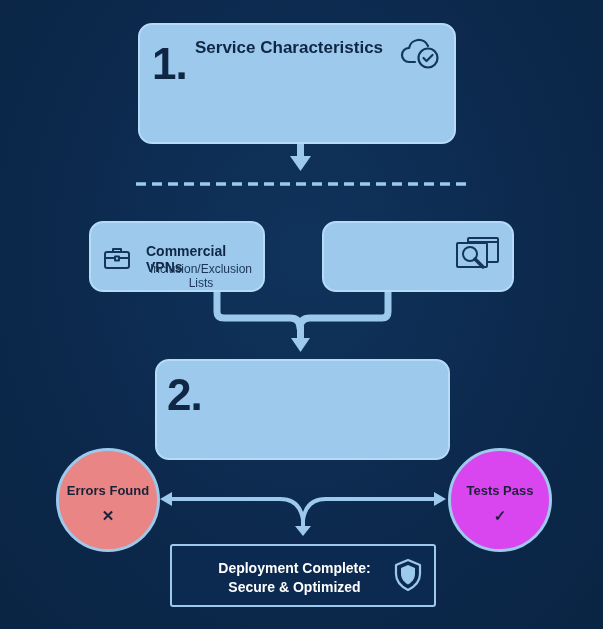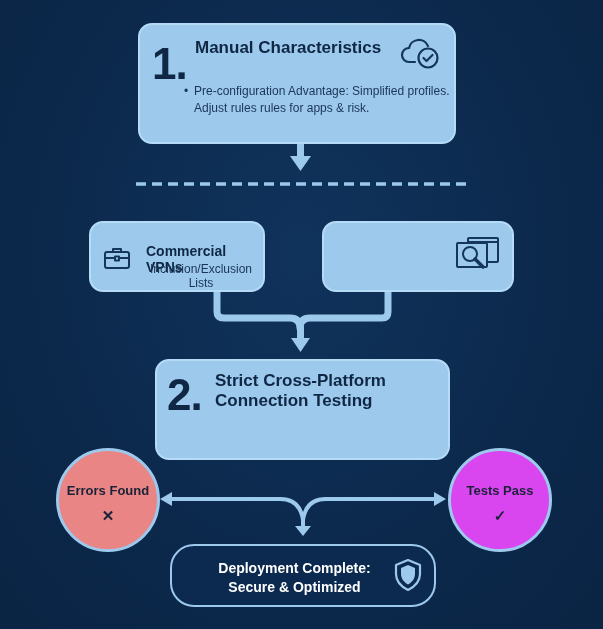--- a/index.html
+++ b/index.html
@@ -29,21 +29,21 @@
   .small-sub { font-size: 12px; color: #1b3556; text-align: center; }
   .circle {
     position: absolute; box-sizing: border-box; border-radius: 50%;
     width: 104px; height: 104px; text-align: center;
     border: 3px solid #9cc9ec;
   }
   .circle .c-label { position: absolute; left: 0; right: 0; top: 32px; font-weight: 700; font-size: 13px; color: #1a2238; text-align: center; }
   .circle .c-mark { position: absolute; left: 0; right: 0; top: 56px; font-size: 15px; font-weight: 700; color: #1a2238; }
   .final {
     position: absolute; box-sizing: border-box; left: 170px; top: 544px; width: 266px; height: 63px;
-    border: 2px solid #9cc9ec; border-radius: 24px; background: #0c2a4f;
+    border: 2px solid #9cc9ec; border-radius: 3px; background: #0c2a4f;
   }
   .final-text { position: absolute; left: 30px; width: 185px; top: 13px; text-align: center; color: #ffffff; font-weight: 700; font-size: 14px; line-height: 19px; }
 </style>
 </head>
 <body>
 
 <div class="canvas"></div>
 
 <svg class="connectors" viewBox="0 0 603 629">
 
@@ -63,32 +63,28 @@
   <path d="M165 499 L280 499 Q300 499 303 520 Q306 499 326 499 L440 499" fill="none" stroke="#9cc9ec" stroke-width="4"></path>
   <polygon points="160,499 172,492 172,506" fill="#9cc9ec"></polygon>
   <polygon points="446,499 434,492 434,506" fill="#9cc9ec"></polygon>
   <polygon points="295,526 311,526 303,536" fill="#9cc9ec"></polygon>
   <rect x="301" y="515" width="4" height="12" fill="#9cc9ec"></rect>
 </svg>
 
 <div class="box" style="left:138px; top:23px; width:318px; height:121px;">
   <div class="step-num" style="left:12px; top:17px;">1.</div>
   <div class="step-title" style="left:55px; top:13px;">
-    <div>Manual Characteristics</div>
+    <div>Service Characteristics</div>
   </div>
   <div class="icon" style="left:260px; top:10px;">
     <svg width="42" height="36" viewBox="0 0 42 36" fill="none" stroke="#15365b" stroke-width="2.2" stroke-linecap="round" stroke-linejoin="round">
       <path d="M15 27 H9 a7 7 0 0 1 0-14 a10 10 0 0 1 19-2"></path>
       <circle cx="28" cy="23" r="9.5"></circle>
       <path d="M23.5 23 l3 3 l6-6"></path>
     </svg>
-  </div>
-  <div class="step-body" style="left:44px; top:58px;">
-    <div><span class="bullet">•</span><span>Pre-configuration Advantage: Simplified profiles.</span></div>
-    <div style="padding-left:10px;">Adjust rules rules for apps &amp; risk.</div>
   </div>
 </div>
 
 <div class="box" style="left:89px; top:221px; width:176px; height:71px;">
   <div class="icon" style="left:12px; top:23px;">
     <svg width="28" height="24" viewBox="0 0 28 24" fill="none" stroke="#15365b" stroke-width="2" stroke-linejoin="round">
       <rect x="2" y="6" width="24" height="16" rx="2"></rect>
       <path d="M10 6 V3 h8 v3"></path>
       <path d="M2 12 h24"></path>
       <rect x="12" y="10.5" width="4" height="4" fill="#9cc9ec"></rect>
@@ -105,24 +101,20 @@
       <path d="M14 7 h30"></path>
       <rect x="3" y="8" width="30" height="24" rx="1" fill="#9cc9ec"></rect>
       <circle cx="16" cy="19" r="7"></circle>
       <path d="M21 24 l8 8" stroke-width="3.5" stroke-linecap="round"></path>
     </svg>
   </div>
 </div>
 
 <div class="box" style="left:155px; top:359px; width:295px; height:101px;">
   <div class="step-num" style="left:10px; top:12px;">2.</div>
-  <div class="step-title" style="left:58px; top:10px;">
-    <div>Strict Cross-Platform</div>
-    <div>Connection Testing</div>
-  </div>
   <div class="step-body" style="left:30px; top:56px;">
   </div>
 </div>
 
 <div class="circle" style="left:56px; top:448px; background:#e98585;">
   <div class="c-label">Errors Found</div>
   <div class="c-mark">✕</div>
 </div>
 
 <div class="circle" style="left:448px; top:448px; background:#d946ef;">

